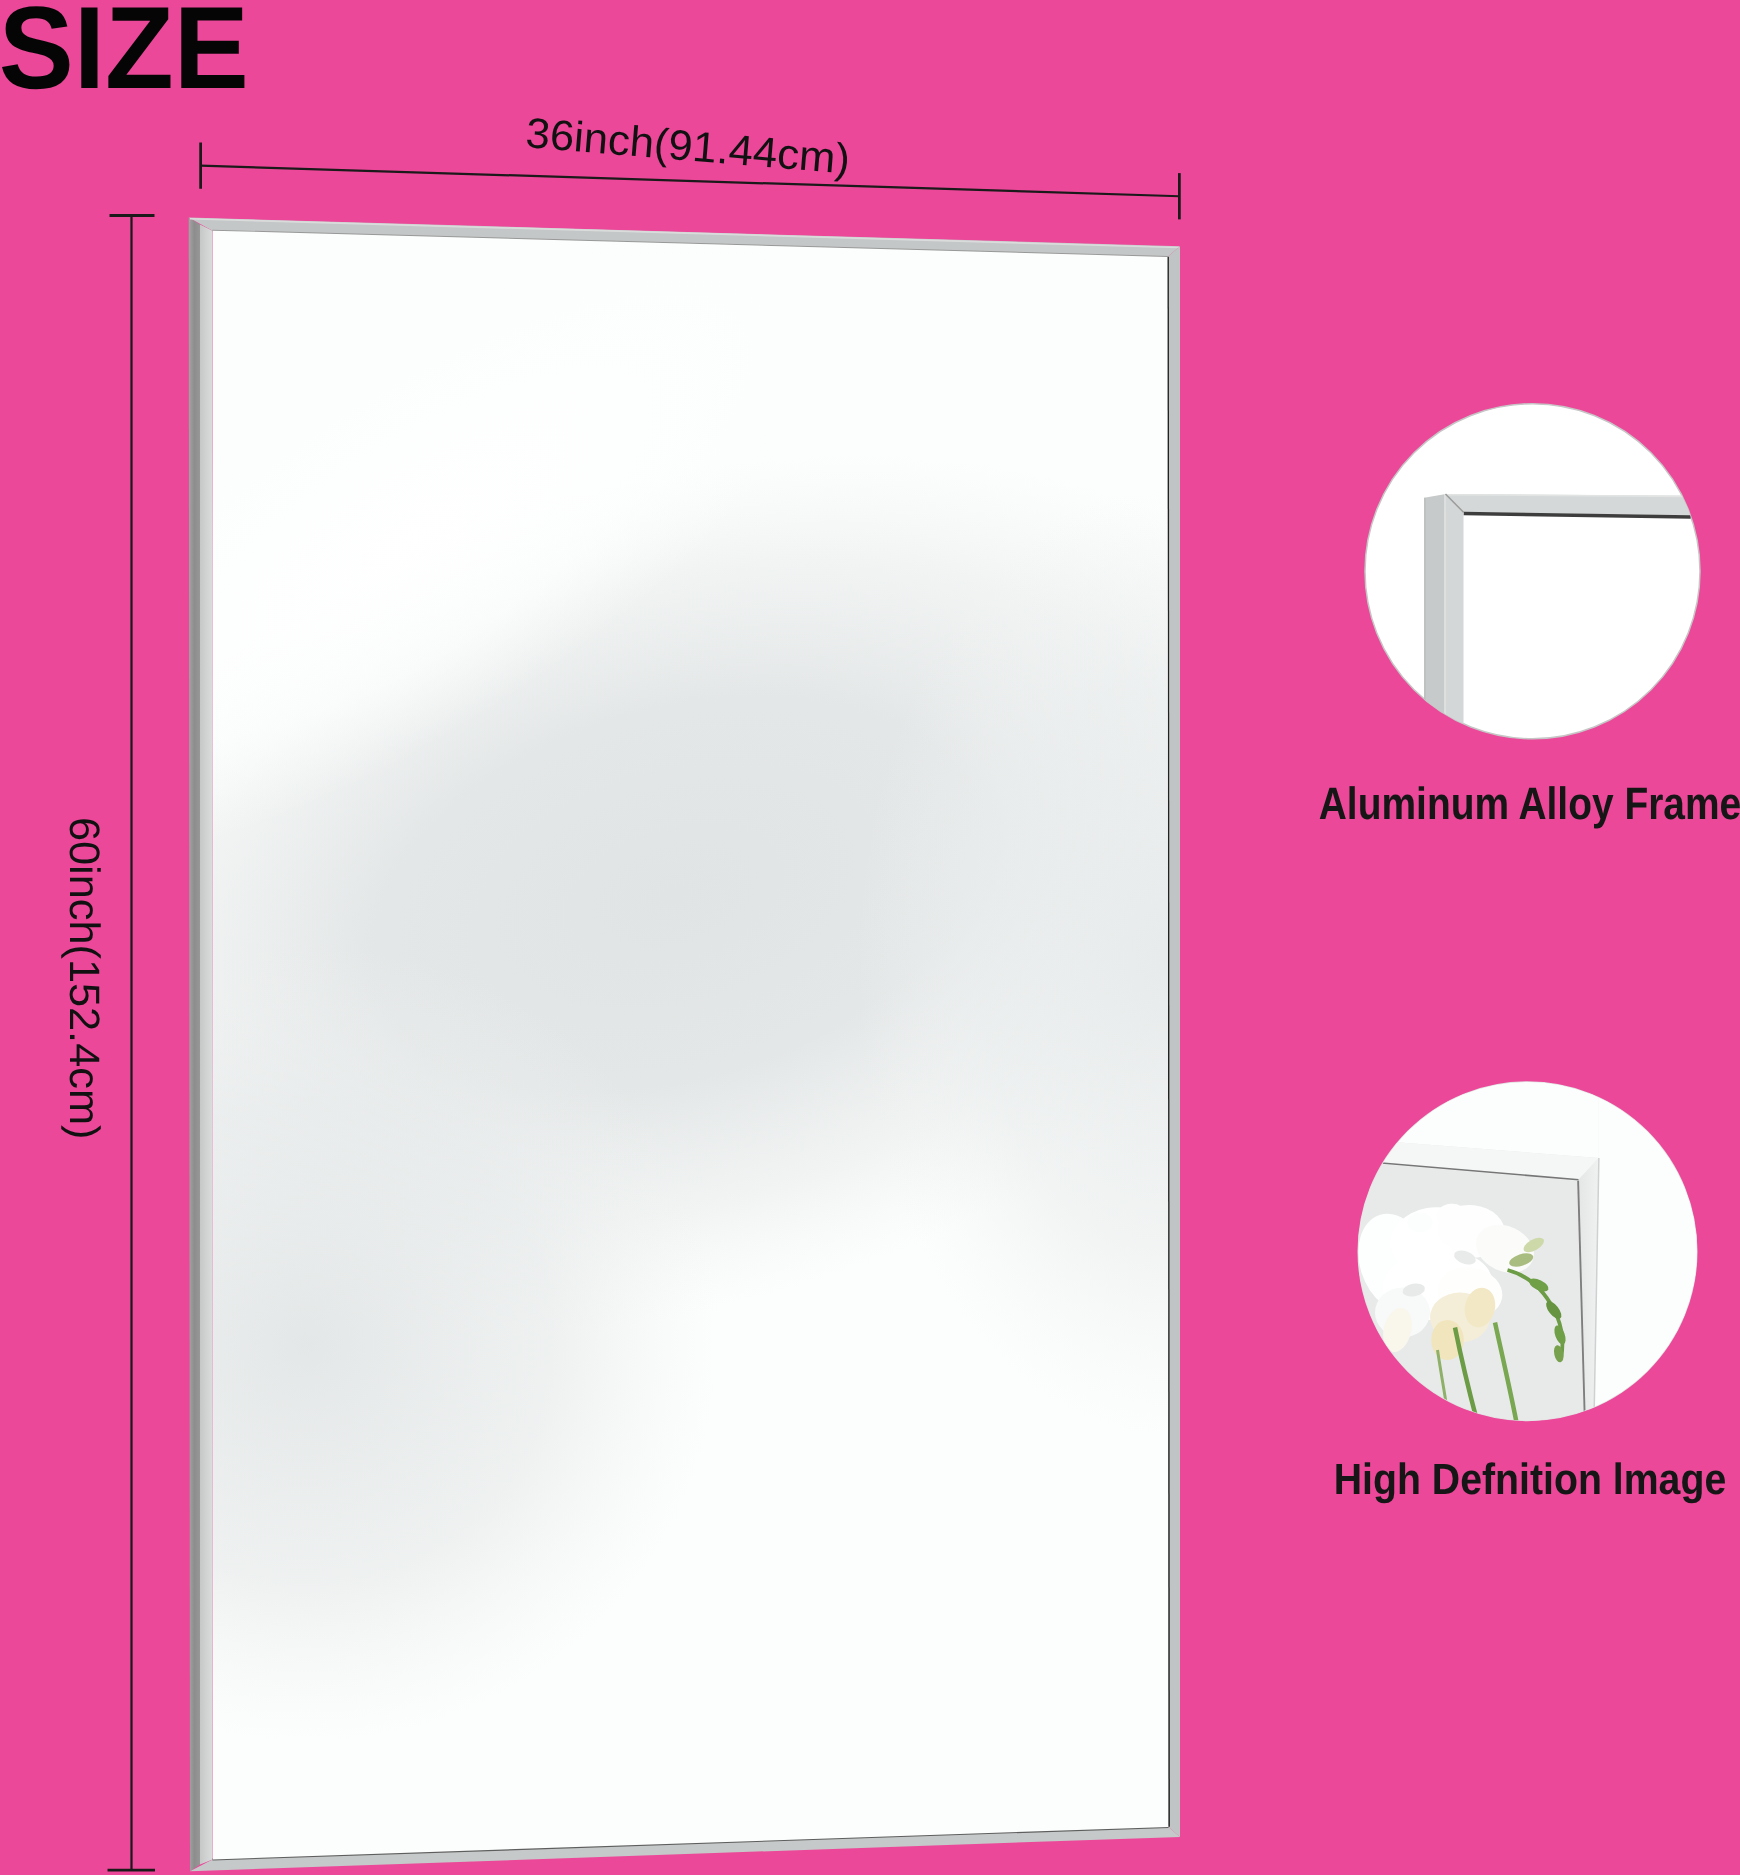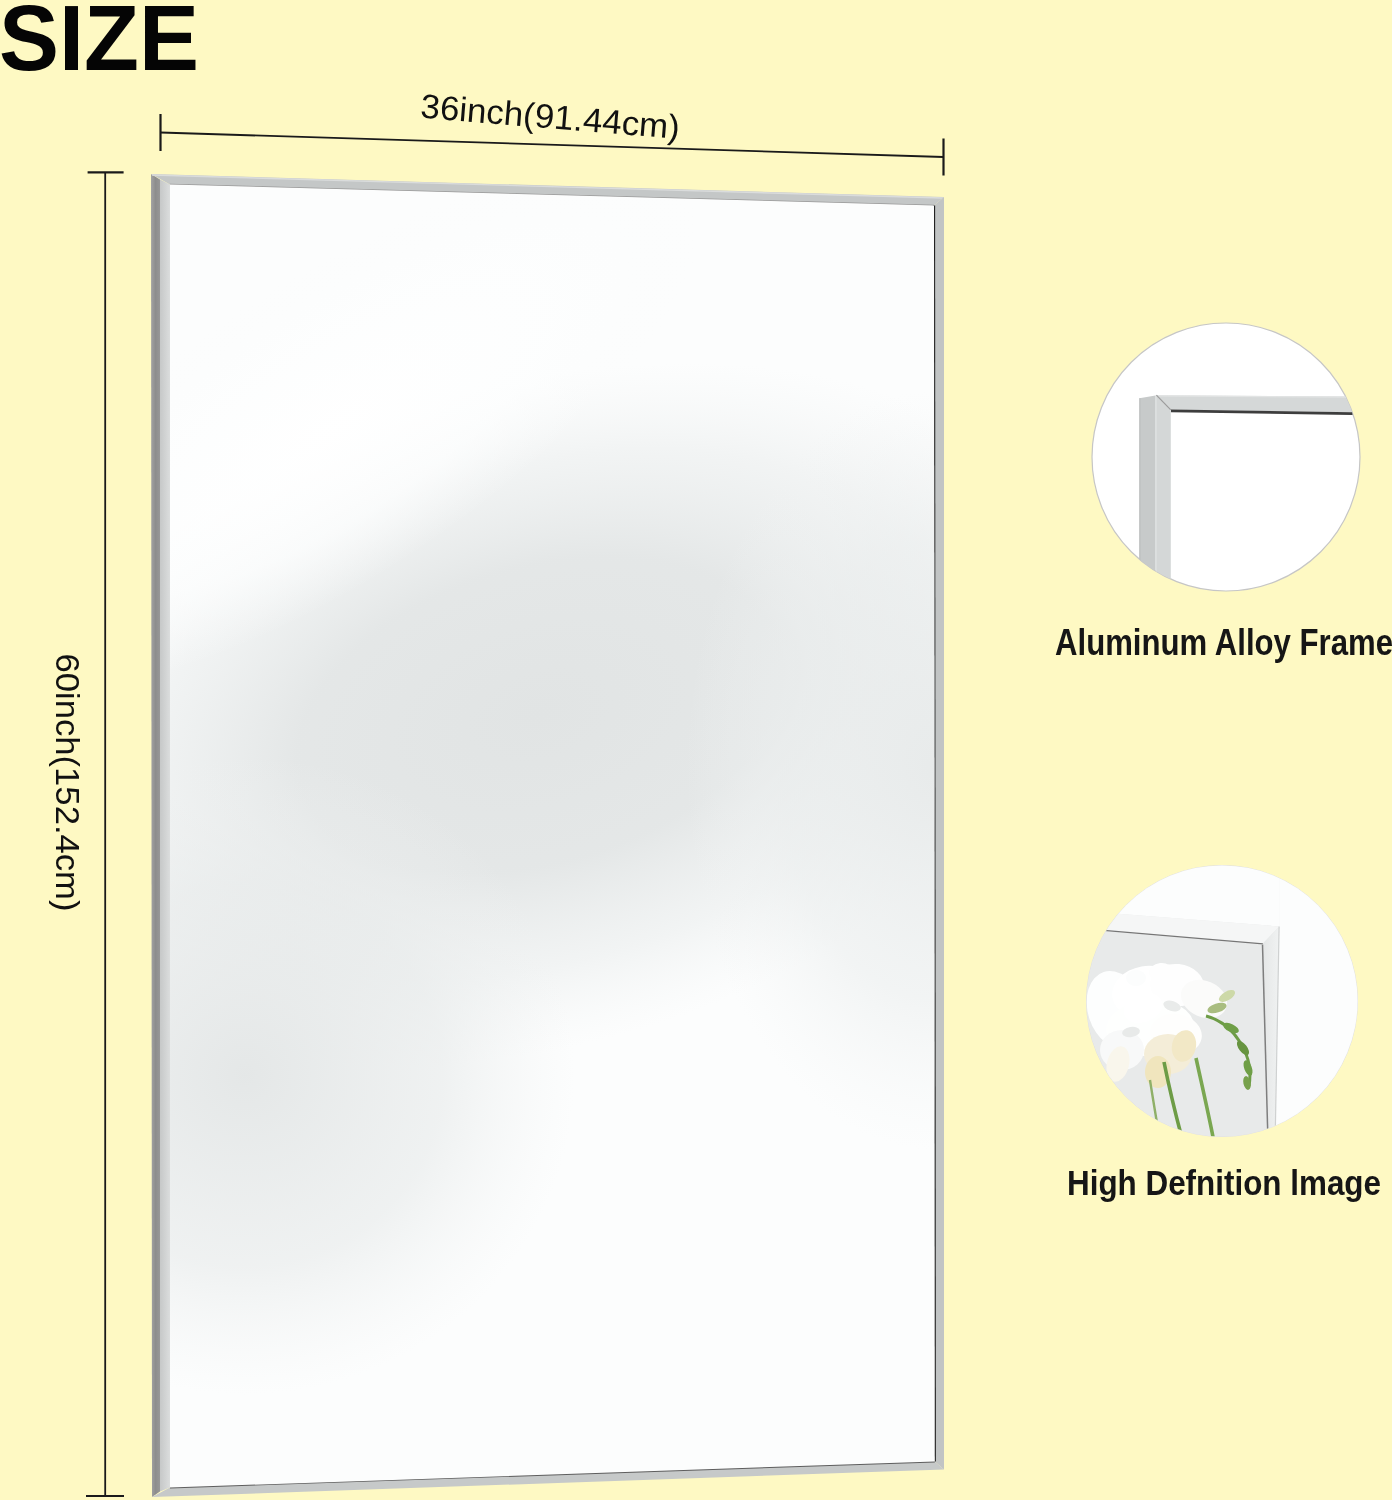--- a/index.html
+++ b/index.html
@@ -1,16 +1,16 @@
 <!DOCTYPE html>
 <html><head>
 <meta charset="utf-8">
 <style>
   html,body{margin:0;padding:0;background:#ffffff;}
-  .page{position:relative;width:1392px;height:1500px;background:#fef9c3;overflow:hidden;
+  .page{position:relative;width:1392px;height:1500px;background:#ec4899;overflow:hidden;
         font-family:"Liberation Sans", sans-serif;}
   svg{position:absolute;left:0;top:0;}
 </style>
 </head>
 <body>
 
 <div class="page">
 <svg width="1392" height="1500" viewBox="0 0 1392 1500">
   <defs>
     <linearGradient id="glass" x1="0" y1="0" x2="1" y2="1">

